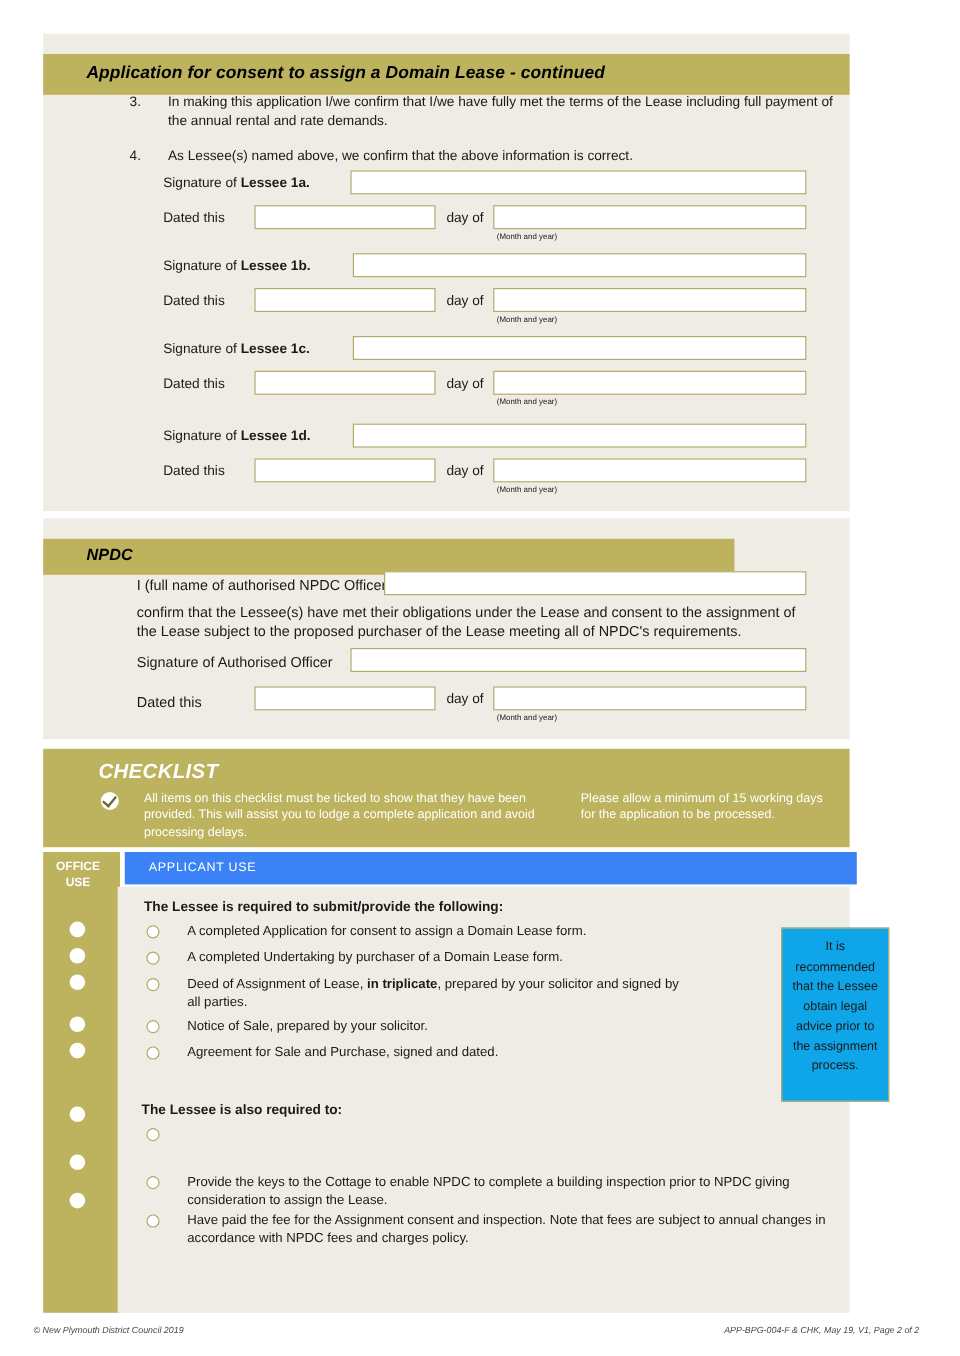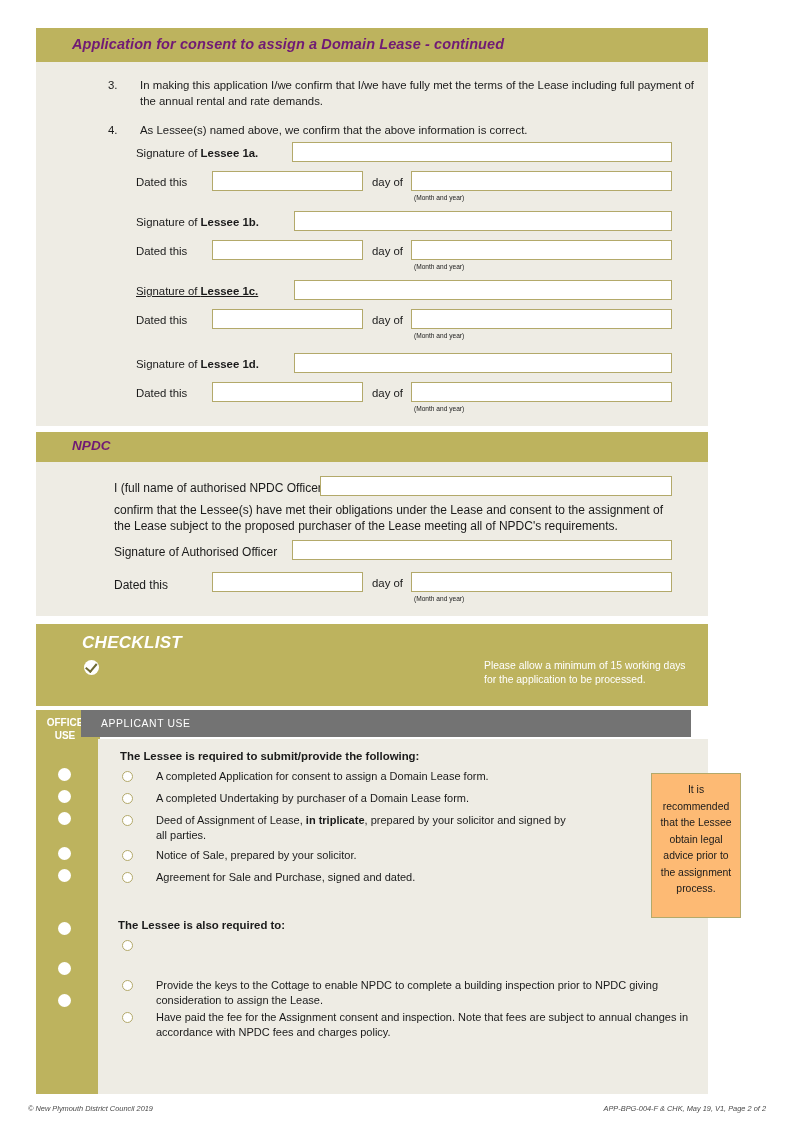--- a/index.html
+++ b/index.html
@@ -25,22 +25,23 @@
   
   .panel {
     position: absolute;
     left: 36px;
     width: 672px;
     background: #eeece4;
     box-sizing: border-box;
   }
   .banner {
     background: #bdb35e;
-    color: #701a75;
-    box-sizing: border-box;
+    color: #000000;
+    box-sizing: border-box;
+    margin-top: 17px;
   }
   .banner-title {
     font-style: italic;
     font-weight: bold;
     letter-spacing: .1px;
   }
 
   
   #sec-main { top: 28px; height: 398px; }
   #main-banner {
@@ -83,21 +84,21 @@
   }
   .dayof {
     position: absolute;
     font-size: 11.4px;
   }
 
   
   #sec-npdc { top: 432px; height: 184px; }
   #npdc-banner {
     position: absolute; left: 0; top: 0;
-    width: 672px; height: 30px;
+    width: 576px; height: 30px;
   }
   #npdc-banner .banner-title {
     position: absolute; left: 36px; top: 6px;
     font-size: 13.5px;
   }
   .npdc-text {
     position: absolute;
     font-size: 12px;
     line-height: 16px;
   }
@@ -152,23 +153,23 @@
   #office-label {
     position: absolute; left: 0; top: 7px;
     width: 58px;
     text-align: center;
     color: #ffffff;
     font-size: 10px;
     font-weight: bold;
     line-height: 12.5px;
   }
   #applicant-head {
-    position: absolute; left: 45px; top: 0;
+    position: absolute; left: 68px; top: 0;
     width: 610px; height: 27px;
-    background: #737373;
+    background: #3b82f6;
   }
   #applicant-head span {
     position: absolute; left: 20px; top: 8px;
     color: #ffffff;
     font-size: 10.4px;
     letter-spacing: .6px;
   }
   #applicant-body {
     position: absolute; left: 62px; top: 29px;
     width: 610px; height: 355px;
@@ -196,21 +197,21 @@
   .office-dot {
     position: absolute;
     width: 13px; height: 13px;
     border-radius: 50%;
     background: #ffffff;
   }
   #advice-box {
     position: absolute;
     left: 553px; top: 34px;
     width: 90px; height: 145px;
-    background: #fdba74;
+    background: #0ea5e9;
     border: 1.5px solid #b3a96a;
     box-sizing: border-box;
     padding: 8px 6px 0 6px;
     text-align: center;
     font-size: 10.4px;
     line-height: 16.5px;
   }
 
   
   .footer-text {
@@ -259,21 +260,21 @@
       <span>Signature of </span><b>Lessee 1b.</b>
     </div>
     <input class="field" style="left: 258px; top: 183px; width: 378px;" type="text" value="">
 
     <div class="sig-label" style="left:100px; top:217px;">Dated this</div>
     <input class="field" style="left: 176px; top: 212px; width: 151px;" type="text" value="">
     <div class="dayof" style="left:336px; top:217px;">day of</div>
     <input class="field" style="left: 375px; top: 212px; width: 261px;" type="text" value="">
     <div class="caption" style="left:378px; top:235px;">(Month and year)</div>
 
-    <div class="sig-label" style="left:100px; top:257px;text-decoration:underline;">
+    <div class="sig-label" style="left:100px; top:257px;">
       <span>Signature of </span><b>Lessee 1c.</b>
     </div>
     <input class="field" style="left: 258px; top: 252px; width: 378px;" type="text" value="">
 
     <div class="sig-label" style="left:100px; top:286px;">Dated this</div>
     <input class="field" style="left: 176px; top: 281px; width: 151px;" type="text" value="">
     <div class="dayof" style="left:336px; top:286px;">day of</div>
     <input class="field" style="left: 375px; top: 281px; width: 261px;" type="text" value="">
     <div class="caption" style="left:378px; top:304px;">(Month and year)</div>
 
@@ -310,20 +311,21 @@
     <div class="caption" style="left:378px; top:163px;">(Month and year)</div>
   </div>
 
   <div id="sec-checklist">
     <div id="checklist-heading">CHECKLIST</div>
 
     <div id="check-badge">
       <div class="tick"></div>
     </div>
 
+    <div class="checklist-note" style="left:84px; top:35px; width:330px;">All items on this checklist must be ticked to show that they have been provided.  This will assist you to lodge a complete application and avoid processing delays.</div>
 
     <div class="checklist-note" style="left:448px; top:35px; width:205px;">Please allow a minimum of 15 working days for the application to be processed.</div>
   </div>
 
   <div id="sec-use">
 
     <div id="office-col">
       <div id="office-label">
         <div>OFFICE</div>
         <div>USE</div>

